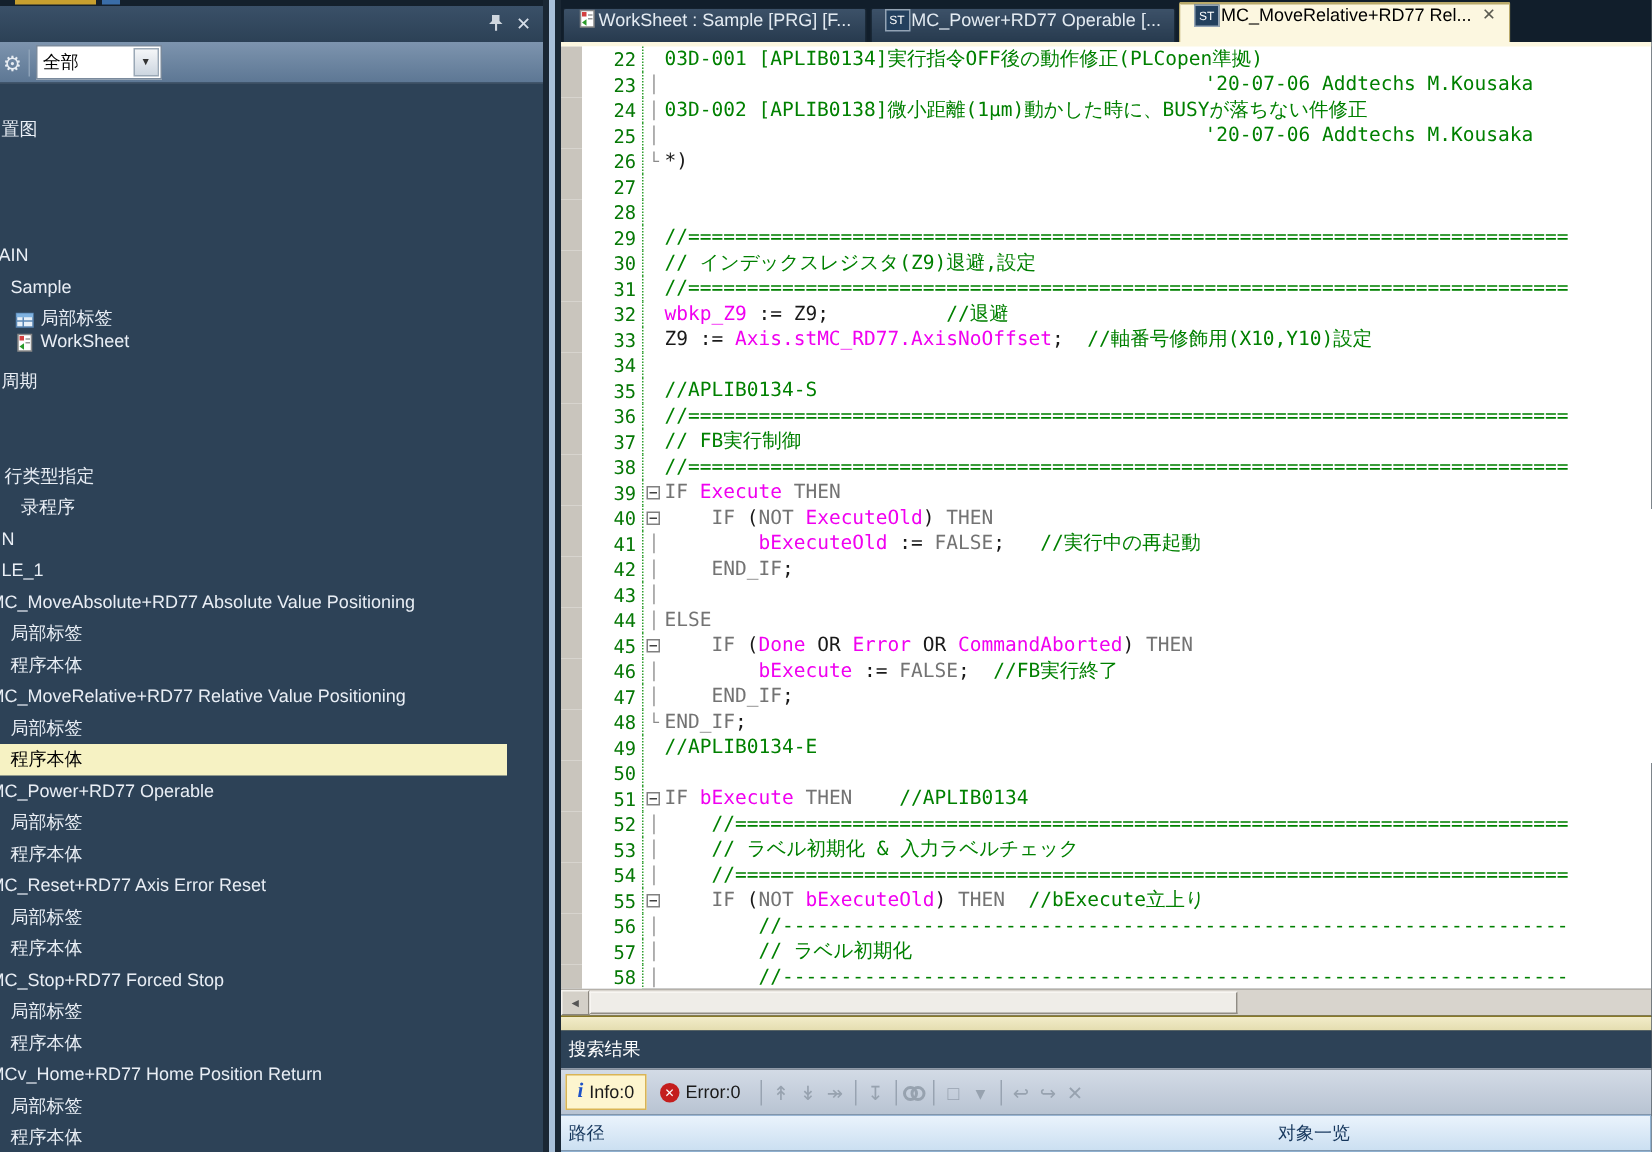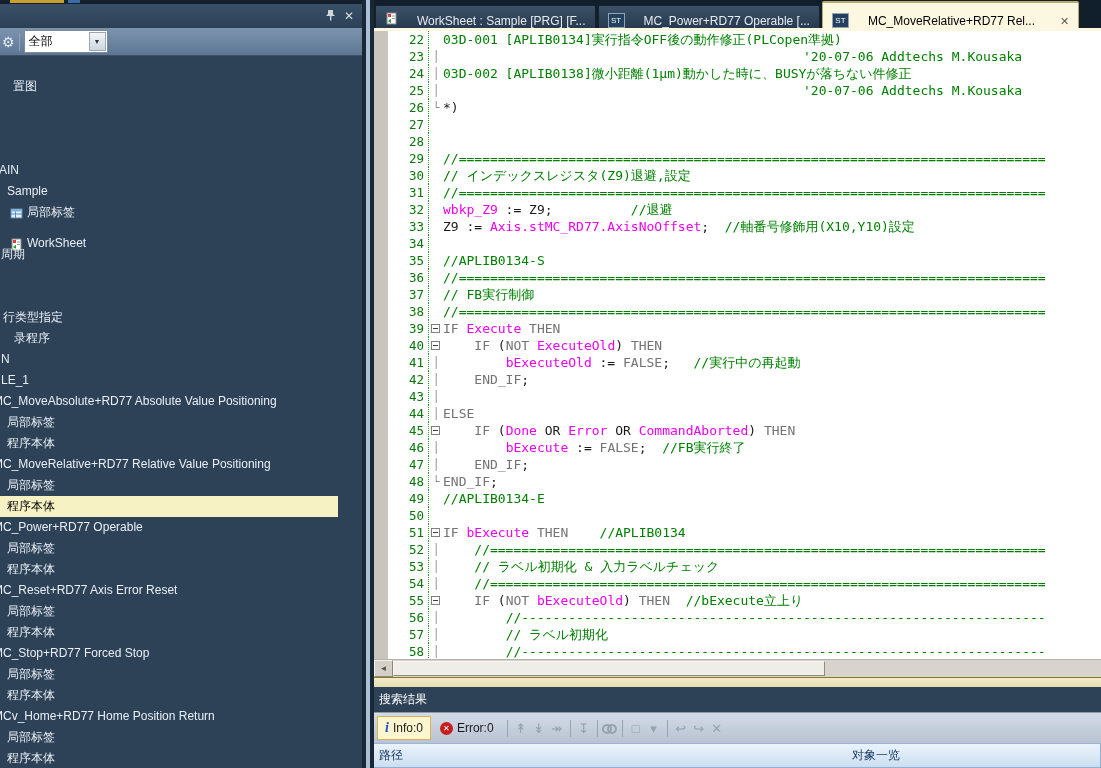--- a/index.html
+++ b/index.html
@@ -30,21 +30,21 @@
 
   
   #splitter{position:absolute;left:362px;top:0;width:12px;height:768px;background:#1a2734;}
   #splitter .lightline{position:absolute;left:4px;top:0;width:4px;height:100%;background:#a9c0d8;}
 
   
   #right{position:absolute;left:374px;top:0;width:727px;height:768px;display:flex;flex-direction:column;}
 
   
   #tabbar{height:28px;background:#111e2b;display:flex;align-items:flex-end;flex:0 0 auto;}
-  .tab{display:flex;align-items:flex-end;gap:19px;padding:0 9px;height:22px;margin:0 1px;
+  .tab{display:flex;align-items:flex-start;gap:1px;padding:0 9px;height:22px;margin:0 1px;
        background:linear-gradient(#3c5168,#273a4e);border:1px solid #15222f;border-bottom:none;
        color:#e4ebf2;white-space:nowrap;border-radius:2px 2px 0 0;cursor:default;}
   .tab.active{height:25px;background:#fcf7e0;color:#000;border-top:2px solid #d7a72e;border-color:#b9a96a;}
   .tab .close{margin-left:6px;color:#5a5a50;font-size:11px;}
   .st-icon{display:inline-flex;width:15px;height:13px;background:#23405e;border:1px solid #93a3b4;color:#fff;
        font-size:8px;font-weight:normal;align-items:center;justify-content:center;letter-spacing:0;}
 
   
   #editor{flex:1 1 auto;background:#fff;overflow:hidden;position:relative;}
   #editor-top-strip{height:3px;background:#fcf7e0;}
@@ -107,39 +107,39 @@
     </div>
     <div id="side-toolbar">
       <span id="gear">⚙</span>
       <span id="gear-sep"></span>
       <div id="filter-dd">
         <span class="val">全部</span>
         <span class="btn">▼</span>
       </div>
     </div>
     <div id="tree">
-        <div class="tree-item" style="top: 20px; padding-left: 13px;">
+        <div class="tree-item" style="top: 20px; padding-left: 1px;">
           <span class="lbl">置图</span>
         </div>
         <div class="tree-item" style="top: 104px; padding-left: 0px;">
           <span class="lbl" style="margin-left: -11px;">MAIN</span>
         </div>
         <div class="tree-item" style="top: 125px; padding-left: 7px;">
           <span class="lbl">Sample</span>
         </div>
         <div class="tree-item" style="top: 146px; padding-left: 10px;">
           <span class="ti-icon"><svg width="13" height="13" viewBox="0 0 13 13">
               <rect x="1" y="2" width="11" height="9" fill="#e8f0f8" stroke="#5a87b5"></rect>
               <rect x="1" y="2" width="11" height="2.5" fill="#7fb2e0"></rect>
               <line x1="1" y1="7" x2="12" y2="7" stroke="#5a87b5"></line>
               <line x1="5.5" y1="4.5" x2="5.5" y2="11" stroke="#5a87b5"></line>
             </svg></span>
           <span class="lbl">局部标签</span>
         </div>
-        <div class="tree-item" style="top: 177px; padding-left: 10px;">
+        <div class="tree-item" style="top: 161px; padding-left: 10px;">
           <span class="ti-icon"><svg width="13" height="13" viewBox="0 0 13 13">
               <rect x="2" y="1" width="9" height="11" fill="#fff" stroke="#888"></rect>
               <rect x="3" y="2" width="3" height="3" fill="#d44040"></rect>
               <path d="M3 9l3-2.2v4.4z" fill="#2a9a2a"></path>
               <line x1="7" y1="4" x2="10" y2="4" stroke="#999" stroke-width="1"></line>
               <line x1="7" y1="6.5" x2="10" y2="6.5" stroke="#999" stroke-width="1"></line>
             </svg></span>
           <span class="lbl">WorkSheet</span>
         </div>
         <div class="tree-item" style="top: 188px; padding-left: 1px;">

